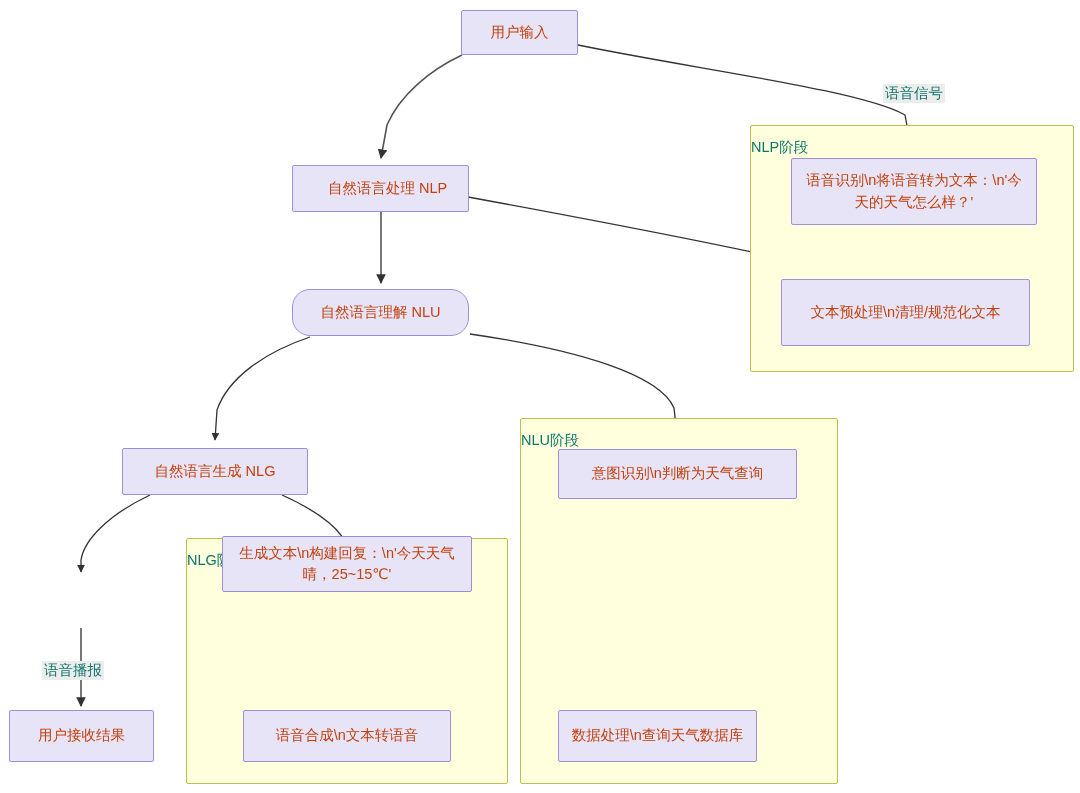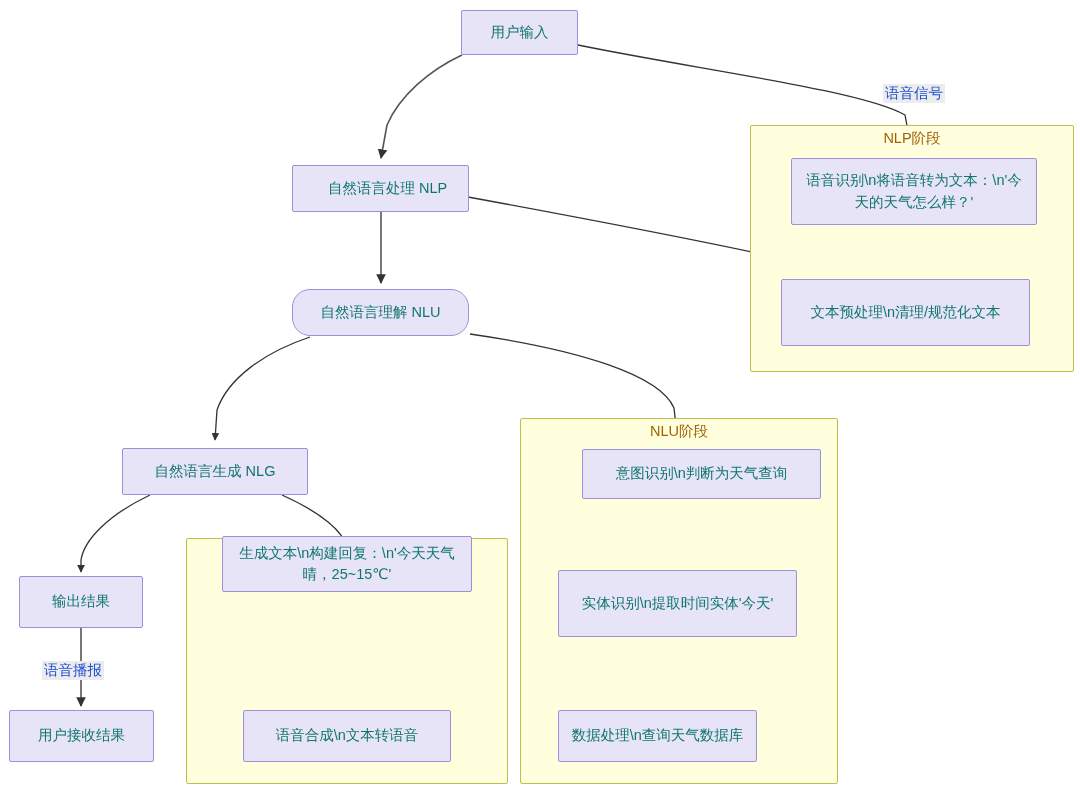--- a/index.html
+++ b/index.html
@@ -27,51 +27,50 @@
   }
   .cluster {
     position: absolute;
     background: #ffffde;
     border: 1px solid #bfbf4d;
     border-radius: 2px;
     box-sizing: border-box;
   }
   .cluster-label {
     position: absolute;
-    top: 4px;
+    top: 13px;
     left: 0;
     width: 100%;
-    text-align: center;
     font-size: 14.5px;
-    color: #a16207;
+    color: #0f766e;
     line-height: 1.2;
   }
   .node {
     position: absolute;
     background: #e8e4f8;
     border: 1px solid #9f8fd8;
     border-radius: 2px;
     box-sizing: border-box;
     display: flex;
     align-items: center;
     justify-content: center;
     text-align: center;
     font-size: 14.5px;
-    color: #0f766e;
+    color: #c2410c;
     line-height: 1.45;
     padding: 3px 10px;
   }
   .node-label {
     display: block;
     width: 100%;
   }
   .edge-label {
     position: absolute;
     background: #ececec;
-    color: #1d4ed8;
+    color: #0f766e;
     font-size: 14.5px;
     line-height: 1.2;
     padding: 1px 2px;
     white-space: nowrap;
   }
 </style>
 </head>
 <body>
 
 <div id="canvas">
@@ -137,43 +136,37 @@
   </div>
 
   <div class="node" style="left:292px; top:289px; width:177px; height:47px;border-radius:18px;">
     <span class="node-label">自然语言理解 NLU</span>
   </div>
 
   <div class="node" style="left:122px; top:448px; width:186px; height:47px;justify-content:center;">
     <span class="node-label">自然语言生成 NLG</span>
   </div>
 
-  <div class="node" style="left:19px; top:576px; width:124px; height:52px;">
-    <span class="node-label">输出结果</span>
-  </div>
 
   <div class="node" style="left:9px; top:710px; width:145px; height:52px;">
     <span class="node-label">用户接收结果</span>
   </div>
 
   <div class="node" style="left:781px; top:279px; width:249px; height:67px;">
     <span class="node-label">文本预处理\n清理/规范化文本</span>
   </div>
 
   <div class="node" style="left:791px; top:158px; width:246px; height:67px;">
     <span class="node-label">语音识别\n将语音转为文本：\n'今天的天气怎么样？'</span>
   </div>
 
-  <div class="node" style="left:582px; top:449px; width:239px; height:50px;">
+  <div class="node" style="left:558px; top:449px; width:239px; height:50px;">
     <span class="node-label">意图识别\n判断为天气查询</span>
   </div>
 
-  <div class="node" style="left:558px; top:570px; width:239px; height:67px;">
-    <span class="node-label">实体识别\n提取时间实体'今天'</span>
-  </div>
 
   <div class="node" style="left:558px; top:710px; width:199px; height:52px;">
     <span class="node-label">数据处理\n查询天气数据库</span>
   </div>
 
   <div class="node" style="left:222px; top:536px; width:250px; height:56px;">
     <span class="node-label">生成文本\n构建回复：\n'今天天气晴，25~15℃'</span>
   </div>
 
   <div class="node" style="left:243px; top:710px; width:208px; height:52px;">

